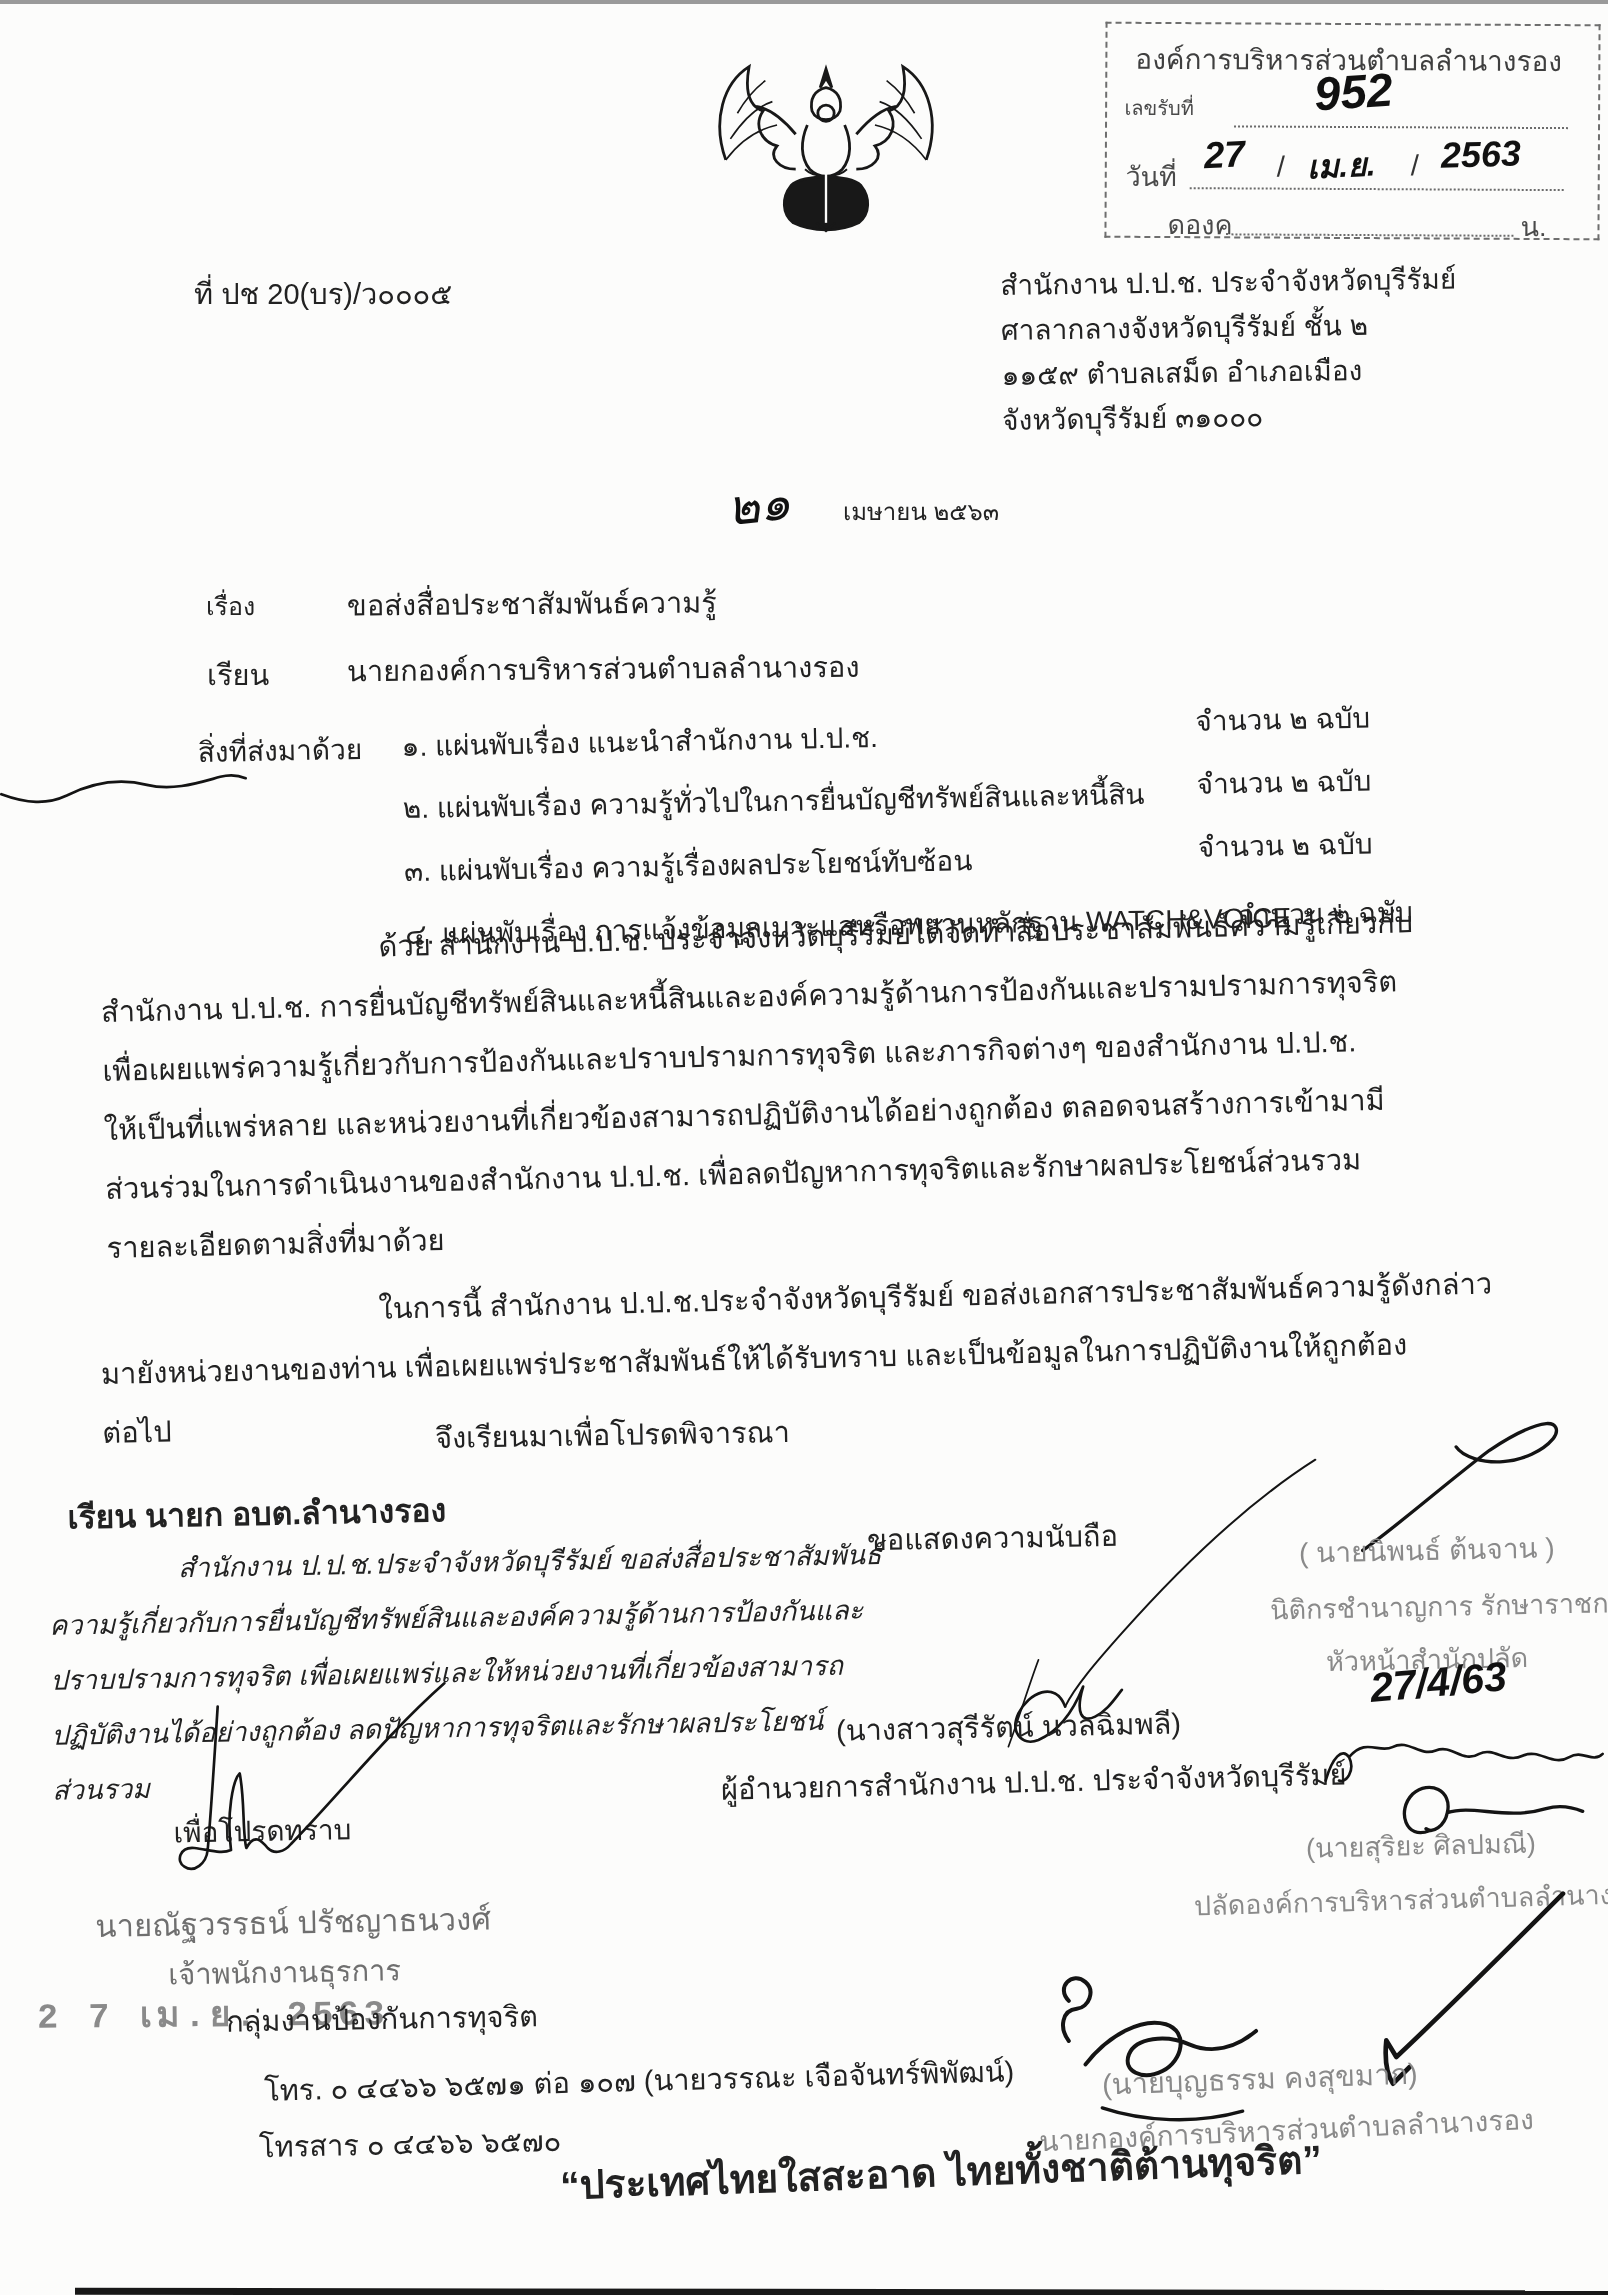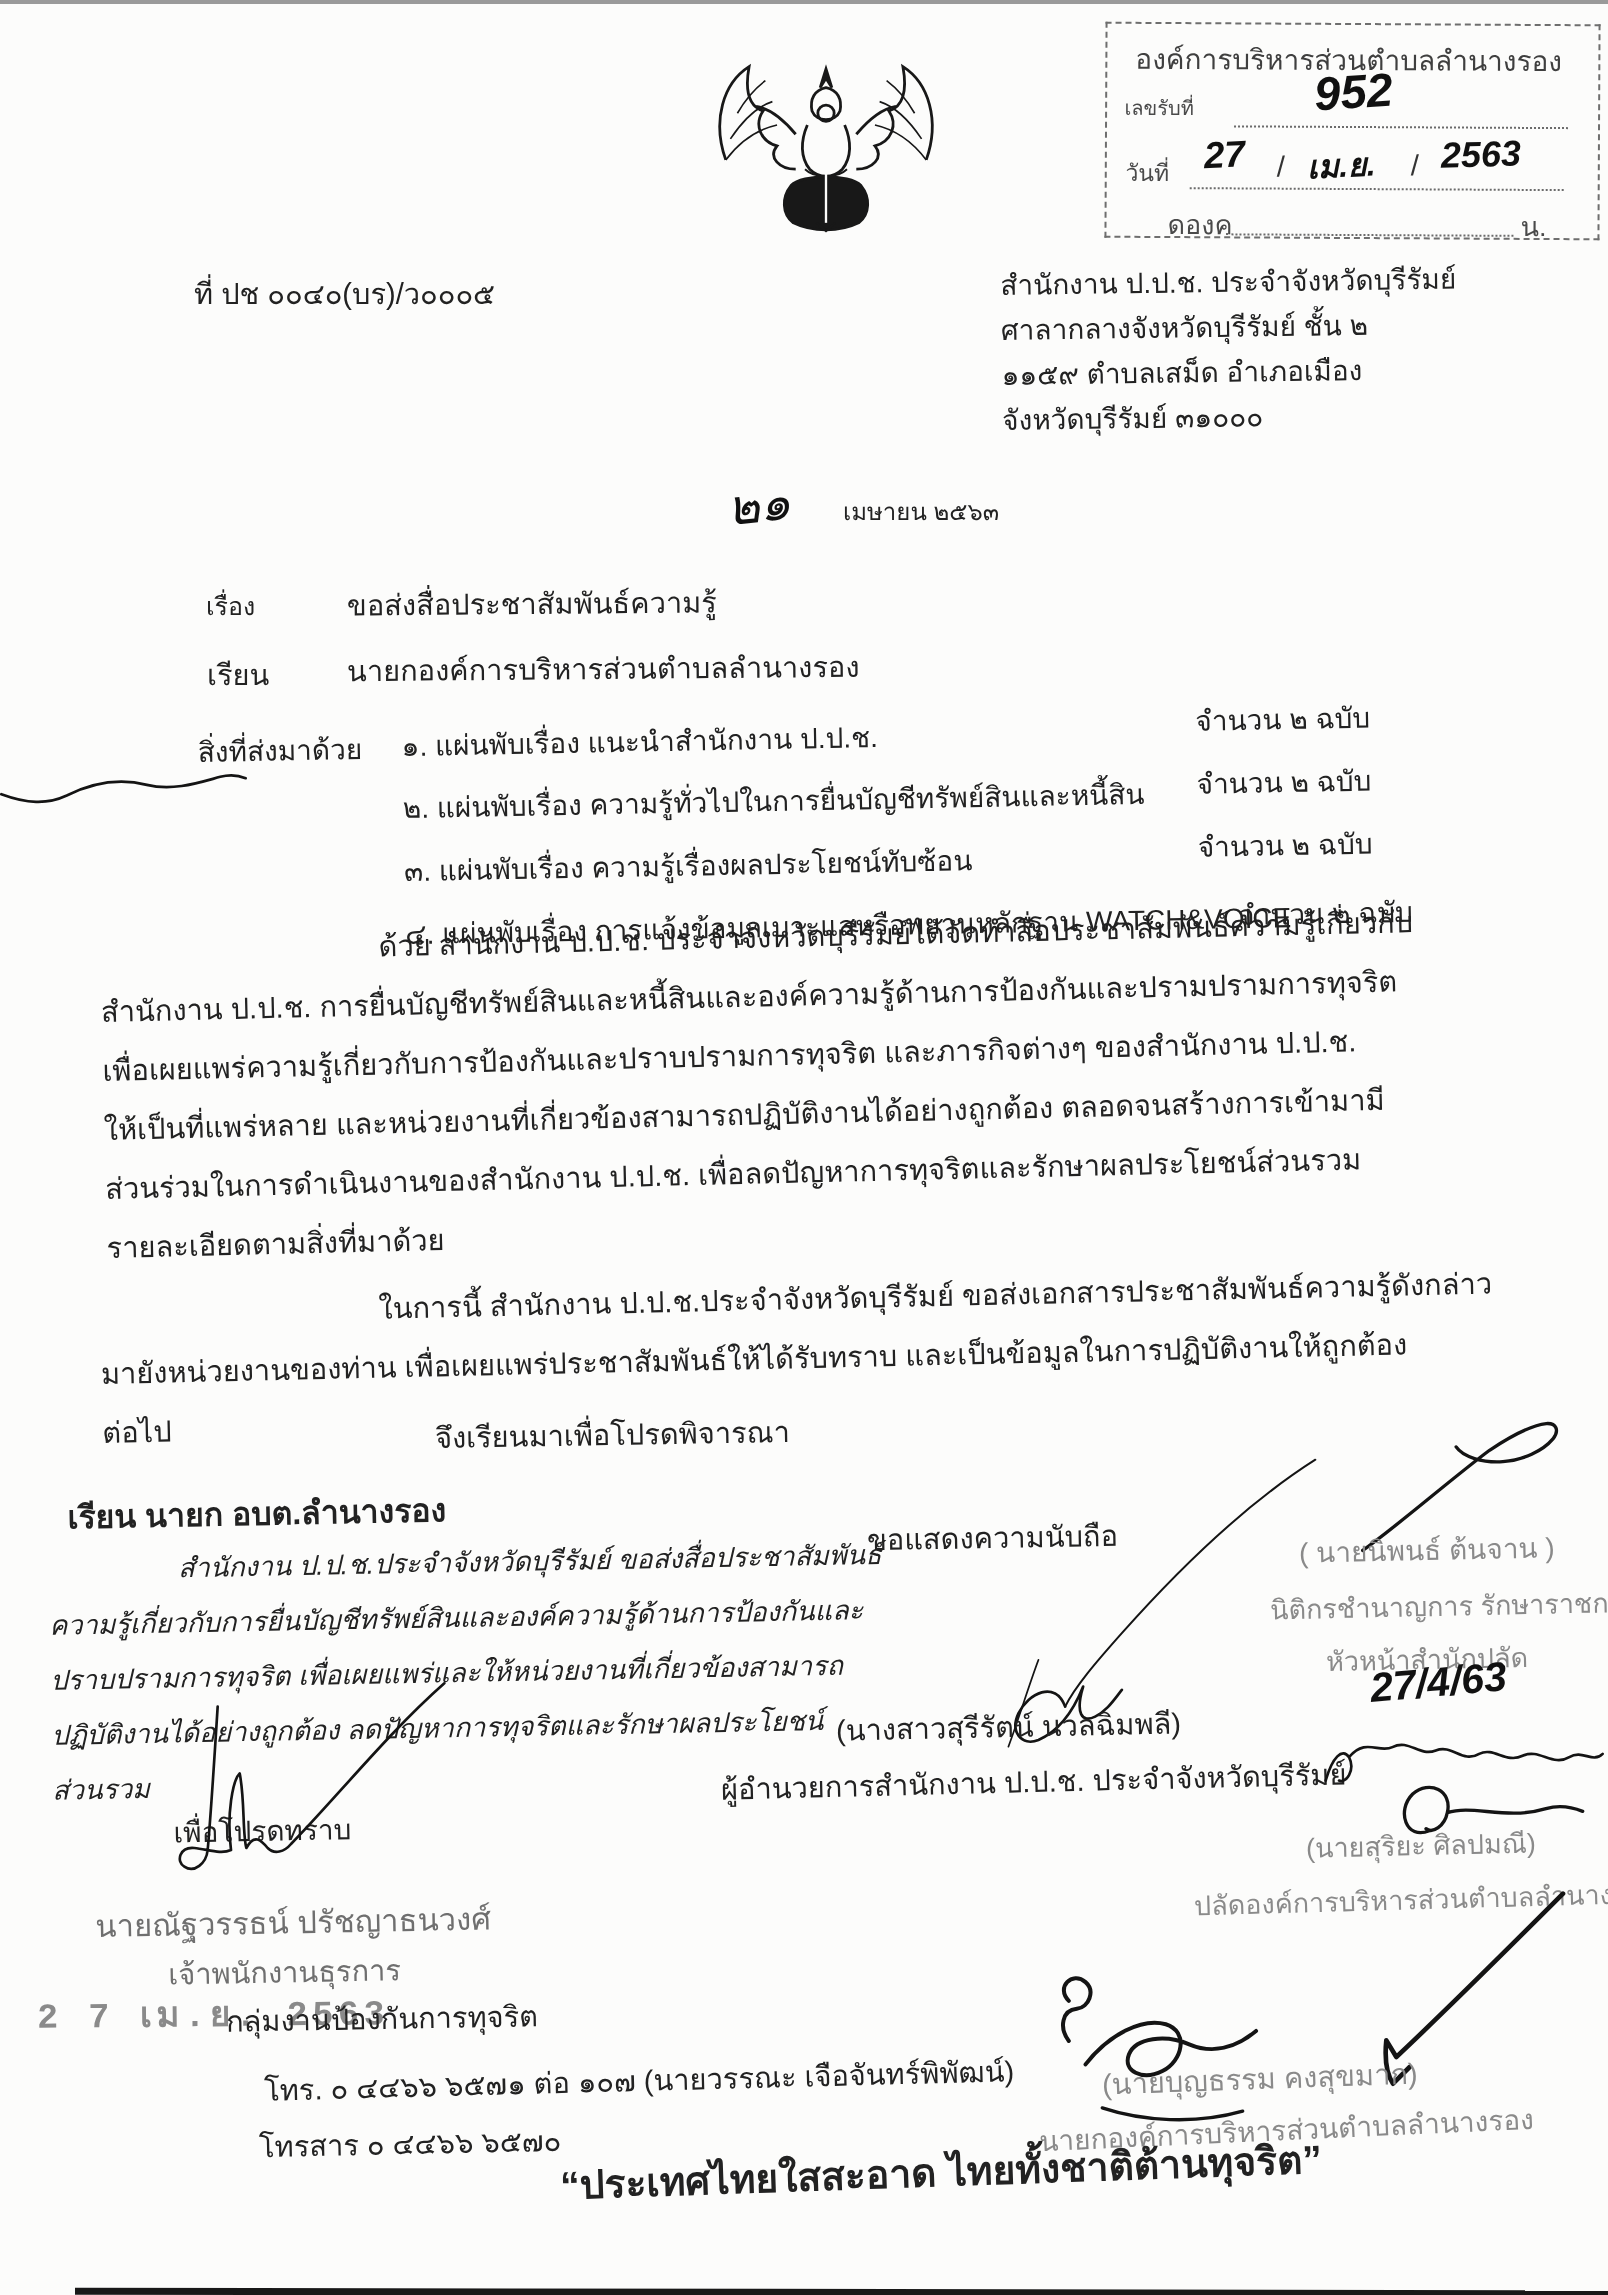--- a/index.html
+++ b/index.html
@@ -25,21 +25,21 @@
 </head>
 <body>
 
 <div class="page">
 
   <div class="stamp-box">
     <div class="abs" style="left:28px;top:13.4px;font-size:28px;color:#3f3f3f;">องค์การบริหารส่วนตำบลลำนางรอง</div>
     <div class="abs" style="left:17.4px;top:68px;font-size:20px;">เลขรับที่</div>
     <div class="dotline" style="left:127px;top:100px;width:334px;"></div>
     <div class="abs hand" style="left:207px;top:39px;font-size:47px;transform:rotate(-4deg);">952</div>
-    <div class="abs" style="left:18.7px;top:131px;font-size:23px;">วันที่</div>
+    <div class="abs" style="left:18.7px;top:131px;font-size:27px;">วันที่</div>
     <div class="dotline" style="left:83px;top:162px;width:374px;"></div>
     <div class="abs hand" style="left:97px;top:110px;font-size:37px;transform:rotate(-3deg);">27</div>
     <div class="abs" style="left:170px;top:126px;font-size:29px;color:#333;">/</div>
     <div class="abs hand" style="left:200px;top:115px;font-size:32px;transform:rotate(-3deg);">เม.ย.</div>
     <div class="abs" style="left:304px;top:124px;font-size:29px;color:#333;">/</div>
     <div class="abs hand" style="left:334px;top:108px;font-size:36px;transform:rotate(-2deg);">2563</div>
     <div class="abs" style="left:61px;top:179px;font-size:27px;">ดองค</div>
     <div class="dotline" style="left:120px;top:208px;width:287px;"></div>
     <div class="abs" style="left:414px;top:179px;font-size:27px;">น.</div>
   </div>
@@ -66,21 +66,21 @@
       <path d="M84,66 C78,80 78,94 86,104 C94,112 106,112 114,104 C122,94 122,80 116,66"></path>
       <path d="M82,104 C90,112 110,112 118,104" stroke-width="1.6"></path>
 
       <path d="M70,118 C80,108 120,108 130,118 C138,128 138,142 128,150 C112,158 88,158 72,150 C62,142 62,128 70,118 Z" fill="#181818"></path>
       <path d="M100,108 L100,150" stroke="#fcfcfb" stroke-width="2"></path>
 
       <path d="M92,150 L100,157 L108,150" stroke-width="2"></path>
     </g>
   </svg>
 
-  <div class="abs" style="left:194px;top:267px;font-size:29px;">ที่ ปช ๐๐๔๐(บร)/ว๐๐๐๕</div>
+  <div class="abs" style="left:194px;top:267px;font-size:29px;">ที่ ปช 20(บร)/ว๐๐๐๕</div>
 
   <div class="abs" style="left:1000px;top:259px;transform:rotate(-0.8deg);transform-origin:left top;font-size:28px;line-height:45px;">
     <div>สำนักงาน ป.ป.ช. ประจำจังหวัดบุรีรัมย์</div>
     <div>ศาลากลางจังหวัดบุรีรัมย์  ชั้น ๒</div>
     <div>๑๑๕๙ ตำบลเสม็ด อำเภอเมือง</div>
     <div>จังหวัดบุรีรัมย์  ๓๑๐๐๐</div>
   </div>
 
   <div class="abs hand" style="left:727px;top:462px;font-size:49px;transform:rotate(-6deg);font-weight:500;">๒๑</div>
   <div class="abs" style="left:843px;top:488px;font-size:24px;text-align:right;">เมษายน ๒๕๖๓</div>

